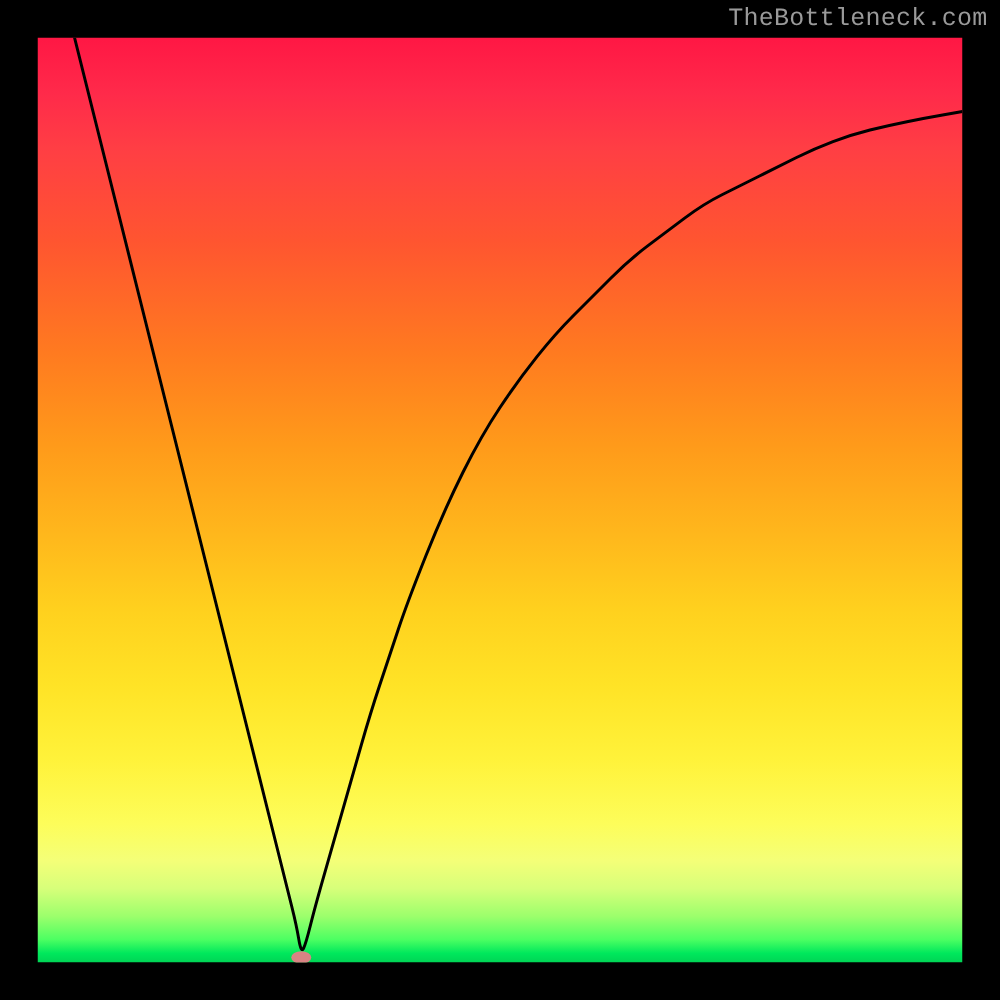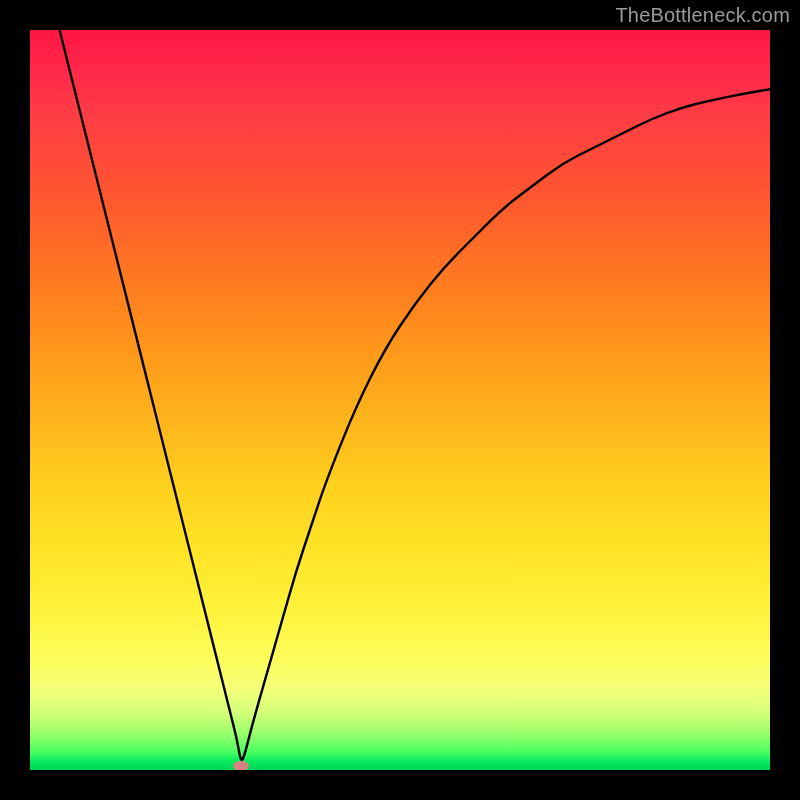--- a/index.html
+++ b/index.html
@@ -9,20 +9,21 @@
     height: 800px;
     overflow: hidden;
     background: #000;
     font-family: Arial, Helvetica, sans-serif;
   }
   .frame {
     position: relative;
     width: 800px;
     height: 624px;
     background: #000;
+    font-family: Liberation Mono, monospace;
   }
   .plot-area {
     position: absolute;
     left: 30px;
     top: 30px;
     width: 740px;
     height: 740px;
     overflow: hidden;
   }
   .gradient {

